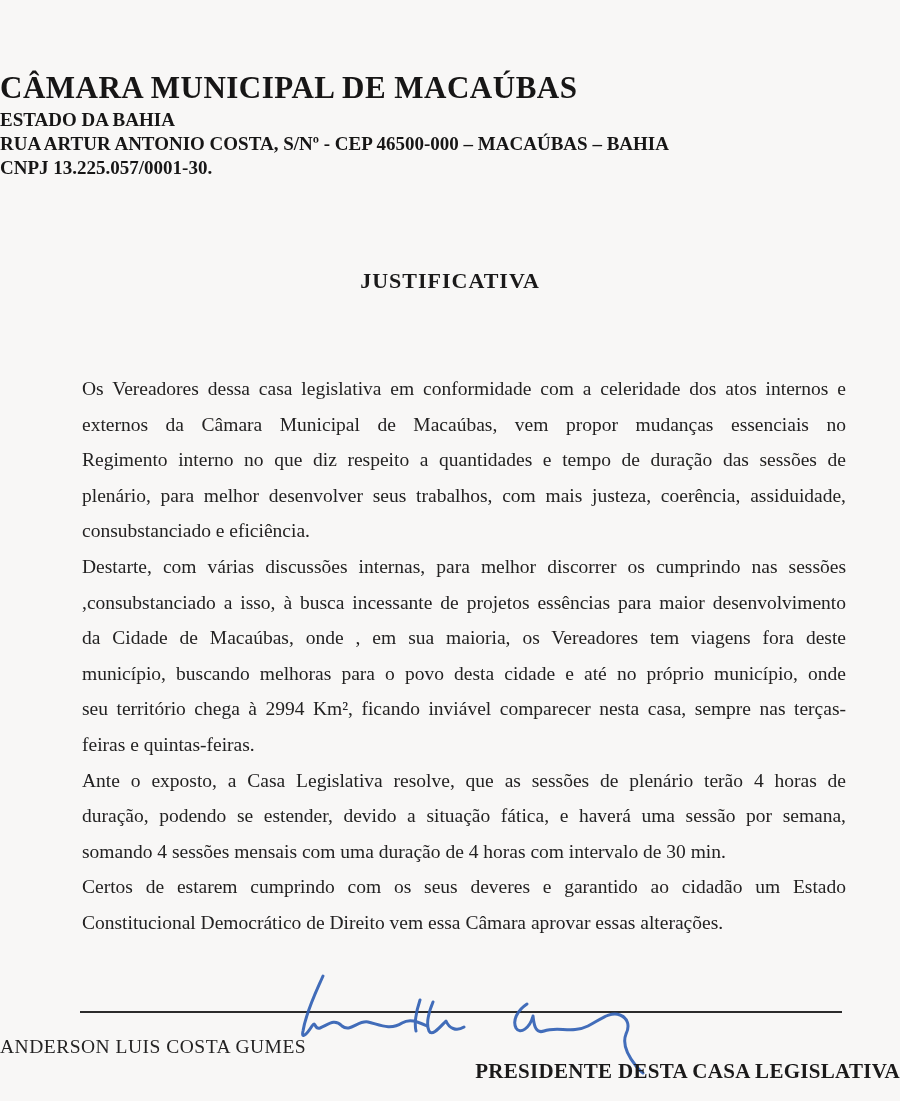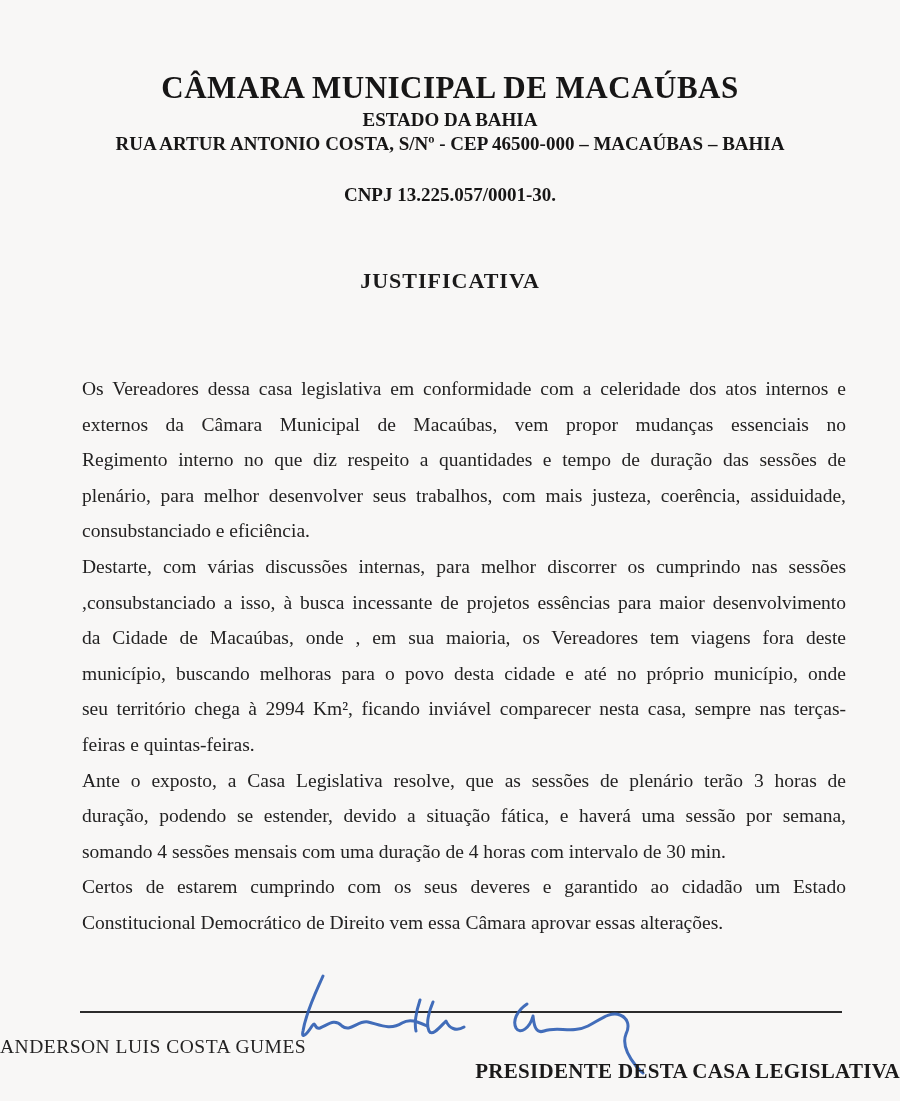--- a/index.html
+++ b/index.html
@@ -13,41 +13,39 @@
     background: #f8f7f6;
     font-family: "Liberation Serif", serif;
     color: #1e1d1d;
     overflow: hidden;
   }
   .header {
     position: absolute;
     top: 68px;
     left: 0;
     right: 0;
-    text-align: center;
     font-weight: bold;
     color: #171616;
   }
   .header-line1 {
     font-size: 31px;
     line-height: 40px;
     letter-spacing: 0.5px;
   }
   .header-line2 {
     font-size: 19px;
     line-height: 24px;
   }
   .header-line3 {
     font-size: 19px;
     line-height: 24px;
   }
   .header-line4 {
     font-size: 19px;
     line-height: 24px;
-    margin-top: 27px;
   }
   .doc-title {
     position: absolute;
     top: 268px;
     left: 0;
     right: 0;
     text-align: center;
     font-weight: bold;
     font-size: 22px;
     letter-spacing: 1px;
@@ -129,21 +127,21 @@
       <div class="line">externos da Câmara Municipal de Macaúbas, vem propor mudanças essenciais no</div>
       <div class="line">Regimento interno no que diz respeito a quantidades e tempo de duração das sessões de</div>
       <div class="line">plenário, para melhor desenvolver seus trabalhos, com mais justeza, coerência, assiduidade,</div>
       <div class="line last">consubstanciado e eficiência.</div>
       <div class="line">Destarte, com várias discussões internas, para melhor discorrer os cumprindo nas sessões</div>
       <div class="line">,consubstanciado a isso, à busca incessante de projetos essências para maior desenvolvimento</div>
       <div class="line">da Cidade de Macaúbas, onde , em sua maioria, os Vereadores tem viagens fora deste</div>
       <div class="line">município, buscando melhoras para o povo desta cidade e até no próprio município, onde</div>
       <div class="line">seu território chega à 2994 Km², ficando inviável comparecer nesta casa, sempre nas terças-</div>
       <div class="line last">feiras e quintas-feiras.</div>
-      <div class="line">Ante o exposto, a Casa Legislativa resolve, que as sessões de plenário terão 3 horas de</div>
+      <div class="line">Ante o exposto, a Casa Legislativa resolve, que as sessões de plenário terão 4 horas de</div>
       <div class="line">duração, podendo se estender, devido a situação fática, e haverá uma sessão por semana,</div>
       <div class="line last">somando 4 sessões mensais com uma duração de 4 horas com intervalo de 30 min.</div>
       <div class="line">Certos de estarem cumprindo com os seus deveres e garantido ao  cidadão um Estado</div>
       <div class="line last">Constitucional Democrático de Direito vem essa Câmara aprovar essas alterações.</div>
     </div>
 
   <div class="sig-line"></div>
 
   <svg class="sig-ink" viewBox="0 0 364 112" xmlns="http://www.w3.org/2000/svg">
     <g fill="none" stroke="#3261b4" stroke-width="3" stroke-linecap="round" stroke-linejoin="round" opacity="0.92">

